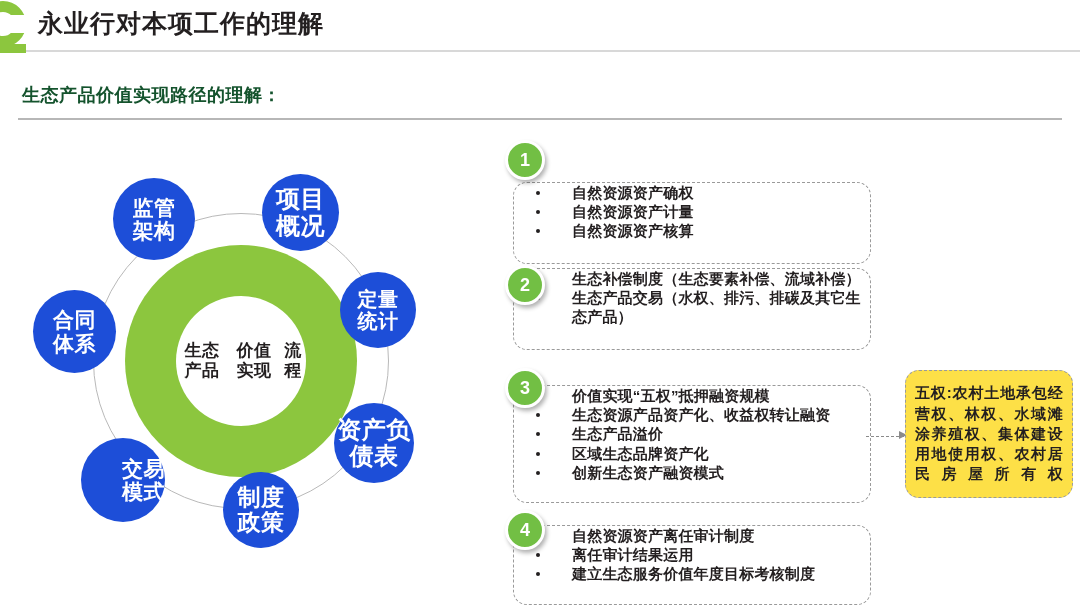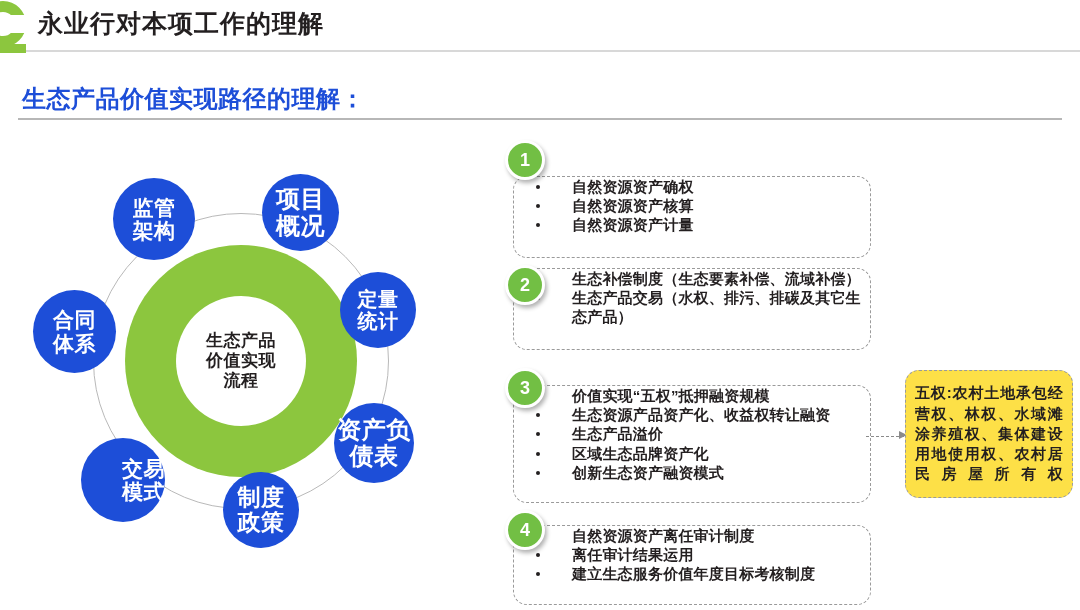--- a/index.html
+++ b/index.html
@@ -72,24 +72,24 @@
     width: 26px;
     height: 9px;
     background: #8cc63e;
   }
 
   
   .subtitle {
     position: absolute;
     left: 22px;
     top: 83px;
-    font-size: 24px;
+    font-size: 18px;
     font-weight: bold;
     letter-spacing: 0.5px;
-    color: #1d4ed8;
+    color: #14532d;
     white-space: nowrap;
   }
   .subtitle-rule {
     position: absolute;
     left: 18px;
     top: 118px;
     width: 1044px;
     height: 2px;
     background: #b7b7b7;
   }
@@ -122,21 +122,21 @@
     left: 158px; top: 136px;
     width: 130px; height: 130px;
     border-radius: 50%;
     background: #ffffff;
   }
   .wheel-center-label {
     position: absolute;
     left: 158px; top: 136px;
     width: 130px; height: 130px;
     display: flex;
-    flex-direction: column;
+    flex-direction: row;
     align-items: center;
     justify-content: center;
     font-size: 17px;
     font-weight: bold;
     line-height: 1.18;
     letter-spacing: 0.5px;
     color: #231f20;
     text-align: center;
   }
   .node {
@@ -226,21 +226,21 @@
     left: 22px;
     top: 8px;
     width: 4px;
     height: 4px;
     border-radius: 50%;
     background: #231f20;
   }
 
   
   #step-1 .step-badge { top: 0px; }
-  #step-1 .step-box   { top: 36px; height: 82px; padding: 12px 10px 8px 8px; }
+  #step-1 .step-box   { top: 42px; height: 82px; padding: 12px 10px 8px 8px; }
   #step-2 .step-badge { top: 125px; }
   #step-2 .step-box   { top: 128px; height: 82px; padding: 11px 10px 8px 0; }
   #step-3 .step-badge { top: 228px; }
   #step-3 .step-box   { top: 245px; height: 118px; padding: 11px 10px 8px 0; }
   #step-4 .step-badge { top: 370px; }
   #step-4 .step-box   { top: 385px; height: 80px; padding: 11px 10px 8px 0; }
 
   
   .arrow-line {
     position: absolute;
@@ -342,22 +342,22 @@
   </div>
 </div>
 
 <div class="steps">
 
   <div class="step" id="step-1">
     <div class="step-badge">1</div>
     <div class="step-box">
       <ul class="bullets">
         <li>自然资源资产确权</li>
+        <li>自然资源资产计量</li>
         <li>自然资源资产核算</li>
-        <li>自然资源资产计量</li>
       </ul>
     </div>
   </div>
 
   <div class="step" id="step-2">
     <div class="step-badge">2</div>
     <div class="step-box">
       <ul class="bullets">
         <li>生态补偿制度（生态要素补偿、流域补偿）</li>
         <li>生态产品交易（水权、排污、排碳及其它生态产品）</li>

